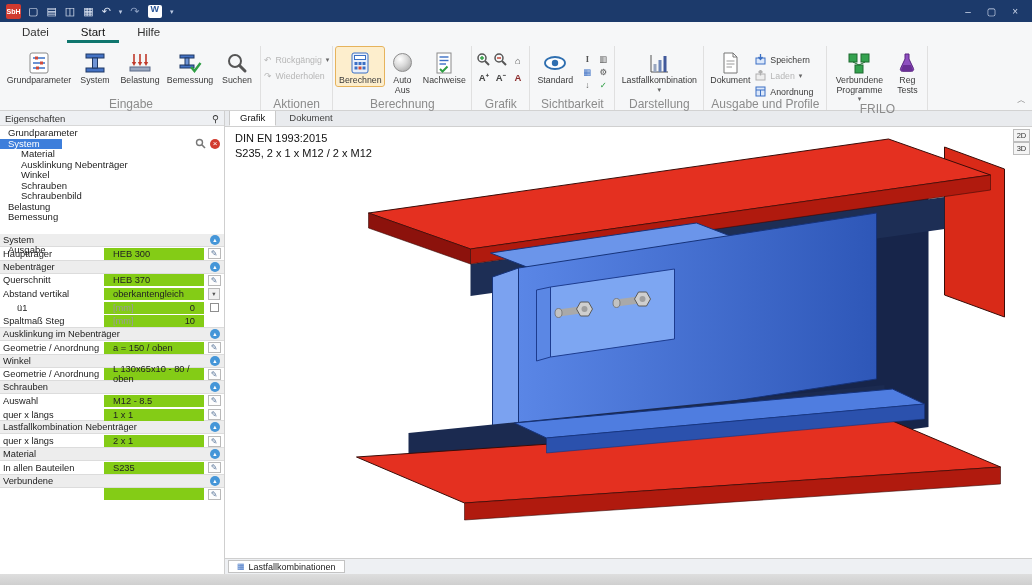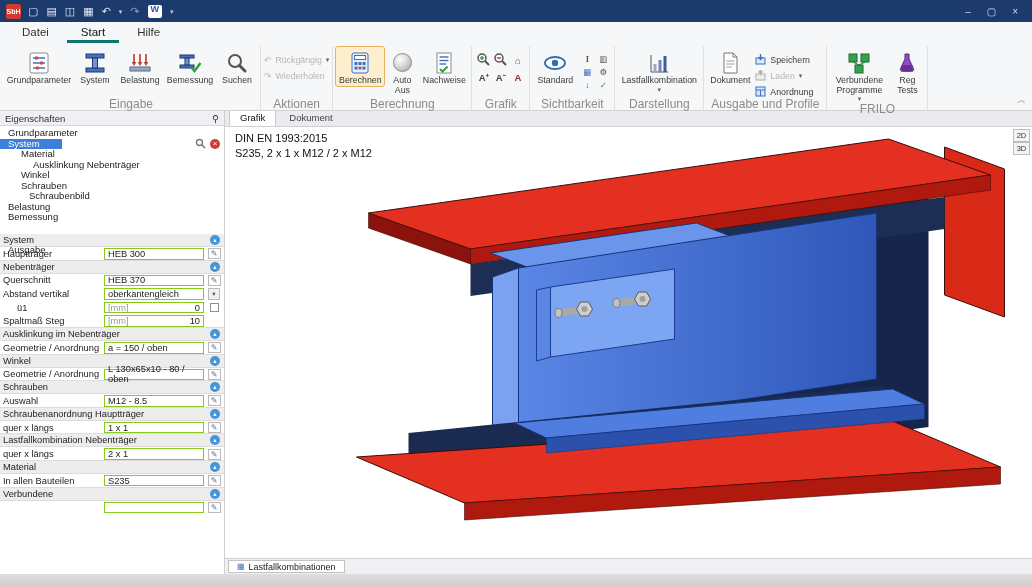--- a/index.html
+++ b/index.html
@@ -55,21 +55,21 @@
   .clear-ico{width:10px;height:10px;border-radius:50%;background:#d23b2e;color:#fff;font-size:8px;
     line-height:10px;text-align:center;}
 
   .prop-grid{flex:1;font-size:9.3px;color:#222;overflow:hidden;}
   .grid-section{height:14px;background:#ededed;border-top:1px solid #dcdcdc;border-bottom:1px solid #dcdcdc;
     display:flex;align-items:center;justify-content:space-between;padding:0 4px 0 3px;margin-top:-1px;}
   .sec-toggle{width:10px;height:10px;background:#4596d8;color:#fff;border-radius:50%;font-size:6.5px;
     display:flex;align-items:center;justify-content:center;flex:none;}
   .grid-row{height:13.6px;display:flex;align-items:center;padding-left:3px;}
   .row-label{flex:1;white-space:nowrap;overflow:hidden;}
-  .row-value{width:100px;height:11.5px;border:1px solid #84cc16;background:#fff;display:flex;align-items:center;
+  .row-value{width:100px;height:11.5px;border:6px solid #84cc16;background:#fff;display:flex;align-items:center;
     justify-content:space-between;padding:0 3px;flex:none;}
   .row-value .unit{color:#9a9a9a;}
   .row-ctl{width:20px;display:flex;justify-content:center;align-items:center;flex:none;}
   .edit-box{width:13px;height:11px;border:1px solid #b9b9b9;background:#fdfdfd;color:#5f7a9d;font-size:8px;
     line-height:10px;text-align:center;}
   .dd-box{width:12px;height:11.5px;border:1px solid #b9b9b9;background:#f0f0f0;font-size:6.5px;color:#555;
     display:flex;align-items:center;justify-content:center;}
   .chk{width:9px;height:9px;border:1px solid #8f8f8f;background:#fff;}
 
   
@@ -398,24 +398,24 @@
     <div class="left-panel">
       <div class="panel-header">
         <span>Eigenschaften</span>
         <span>⚲</span>
       </div>
       <div class="tree">
         <div id="tree-items">
             <div class="tree-row" style="padding-left: 8px;">Grundparameter</div>
             <div class="tree-row sel" style="padding-left: 8px;">System</div>
             <div class="tree-row" style="padding-left: 21px;">Material</div>
-            <div class="tree-row" style="padding-left: 21px; margin-left: 12px;">Ausklinkung Nebenträger</div>
+            <div class="tree-row" style="padding-left: 21px;">Ausklinkung Nebenträger</div>
             <div class="tree-row" style="padding-left: 21px;">Winkel</div>
             <div class="tree-row" style="padding-left: 21px;">Schrauben</div>
-            <div class="tree-row" style="padding-left: 29px;">Schraubenbild</div>
+            <div class="tree-row" style="padding-left: 21px;">Schraubenbild</div>
             <div class="tree-row" style="padding-left: 8px;">Belastung</div>
             <div class="tree-row" style="padding-left: 8px;">Bemessung</div>
             <div class="tree-row" style="padding-left: 8px; margin-top: 22px;">Ausgabe</div>
           </div>
         <div class="tree-tools">
           <svg width="11" height="11">
               <circle cx="4.5" cy="4.5" r="3" fill="none" stroke="#777" stroke-width="1.4"></circle>
               <line x1="6.8" y1="6.8" x2="10" y2="10" stroke="#777" stroke-width="1.6"></line>
             </svg>
           <span class="clear-ico">×</span>
@@ -506,24 +506,20 @@
             <span class="sec-toggle">▴</span>
           </div>
           <div class="grid-row">
             <span class="row-label">Auswahl</span>
             <span class="row-value">
               <span>M12 - 8.5</span>
             </span>
             <span class="row-ctl">
               <span class="edit-box">✎</span>
             </span>
-          </div>
-          <div class="grid-section">
-            <span>Schraubenanordnung Hauptträger</span>
-            <span class="sec-toggle">▴</span>
           </div>
           <div class="grid-row">
             <span class="row-label">quer x längs</span>
             <span class="row-value">
               <span>1 x 1</span>
             </span>
             <span class="row-ctl">
               <span class="edit-box">✎</span>
             </span>
           </div>

